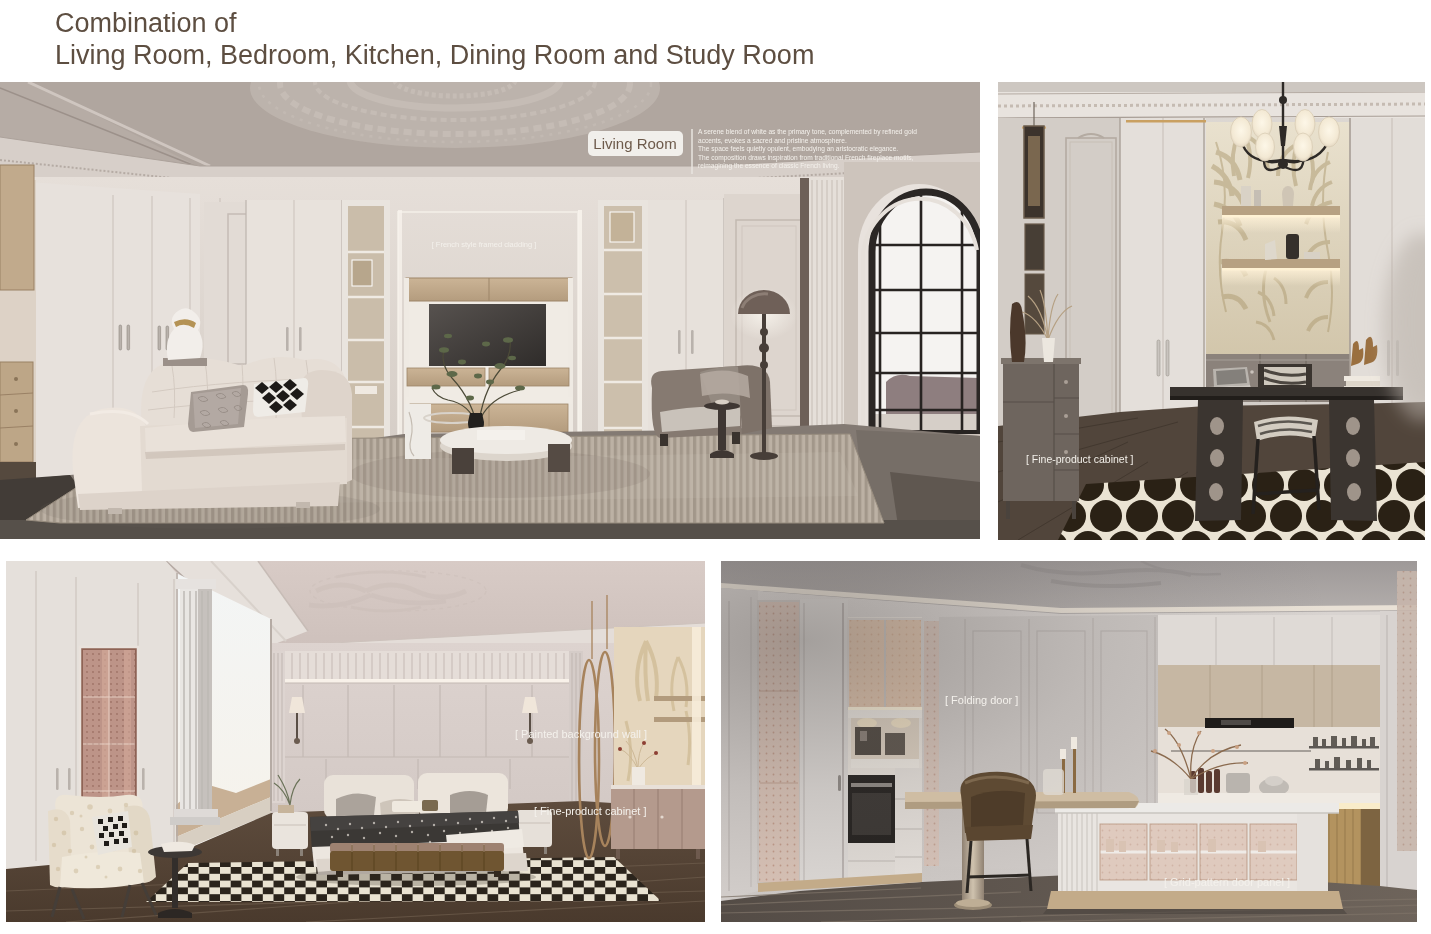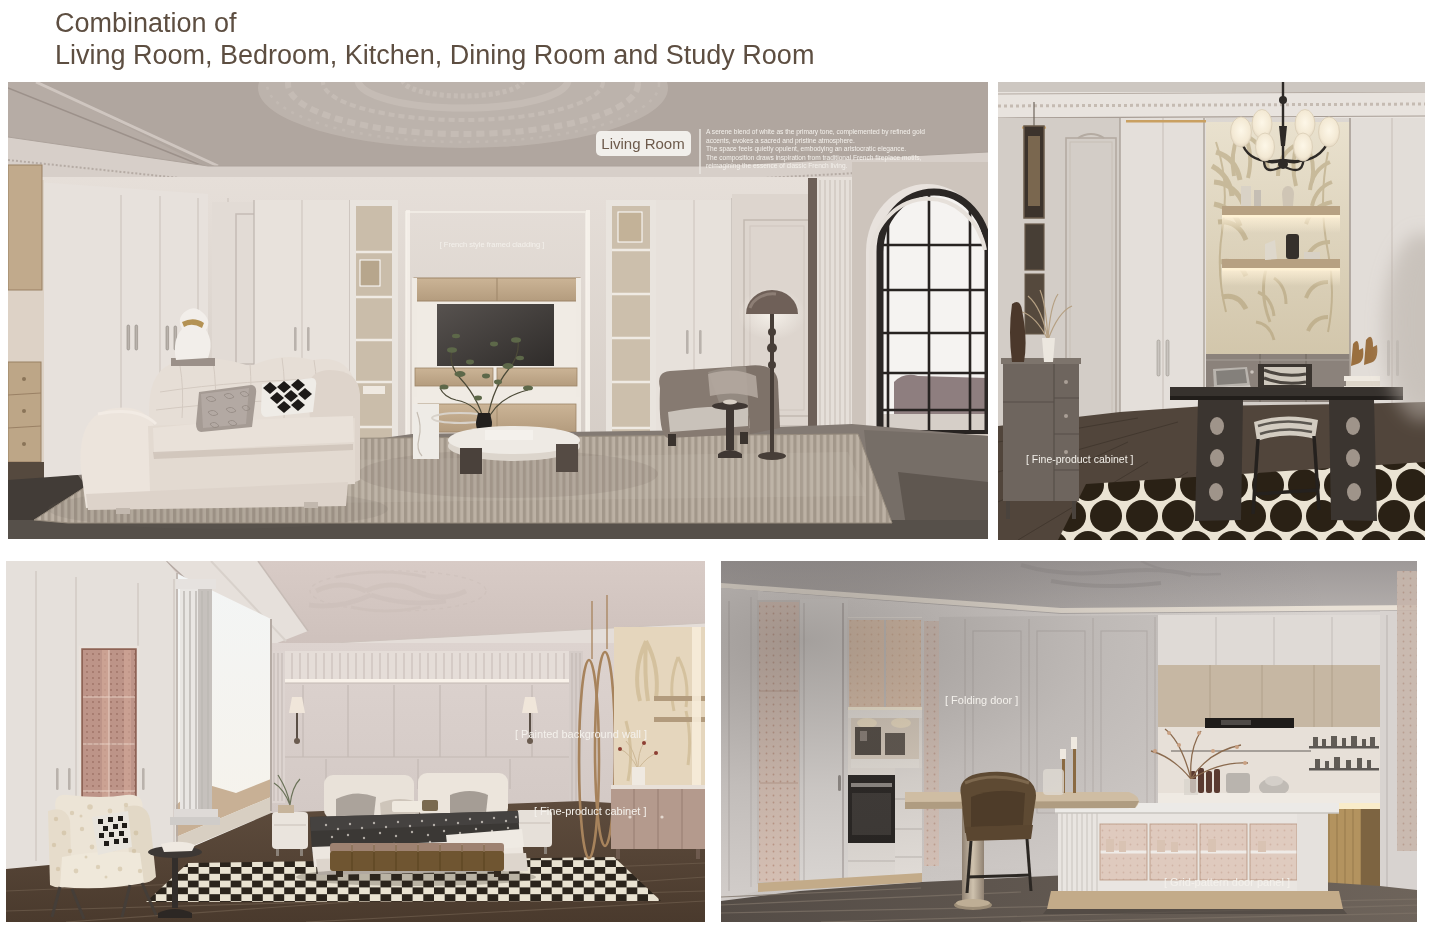--- a/index.html
+++ b/index.html
@@ -5,21 +5,21 @@
 html,body{margin:0;padding:0;background:#ffffff;width:1431px;height:934px;overflow:hidden;}
 body{font-family:"Liberation Sans",sans-serif;position:relative;}
 .ph{position:absolute;overflow:hidden;}
 svg{display:block;}
 </style>
 </head>
 <body>
 
 <div style="position:absolute;left:10px;top:7px;color:#5d4e41;font-size:27px;line-height:32px;margin-left:45px;">Combination of<br>Living Room, Bedroom, Kitchen, Dining Room and Study Room</div>
 
-<div class="ph" id="p1" style="left:8px;top:82px;width:980px;height:457px;text-decoration:underline;">
+<div class="ph" id="p1" style="left:0;top:82px;width:980px;height:457px;text-decoration:underline;">
 <svg width="980" height="457" viewBox="0 0 980 457" xmlns="http://www.w3.org/2000/svg">
 <defs>
 <linearGradient id="g1ceil" x1="0" y1="0" x2="0" y2="1">
 <stop offset="0" stop-color="#a89d96"></stop>
           <stop offset="1" stop-color="#bdb3ac"></stop>
 </linearGradient>
 <linearGradient id="g1wall" x1="0" y1="0" x2="0" y2="1">
 <stop offset="0" stop-color="#e6dfd9"></stop>
           <stop offset="1" stop-color="#d3cbc4"></stop>
 </linearGradient>

